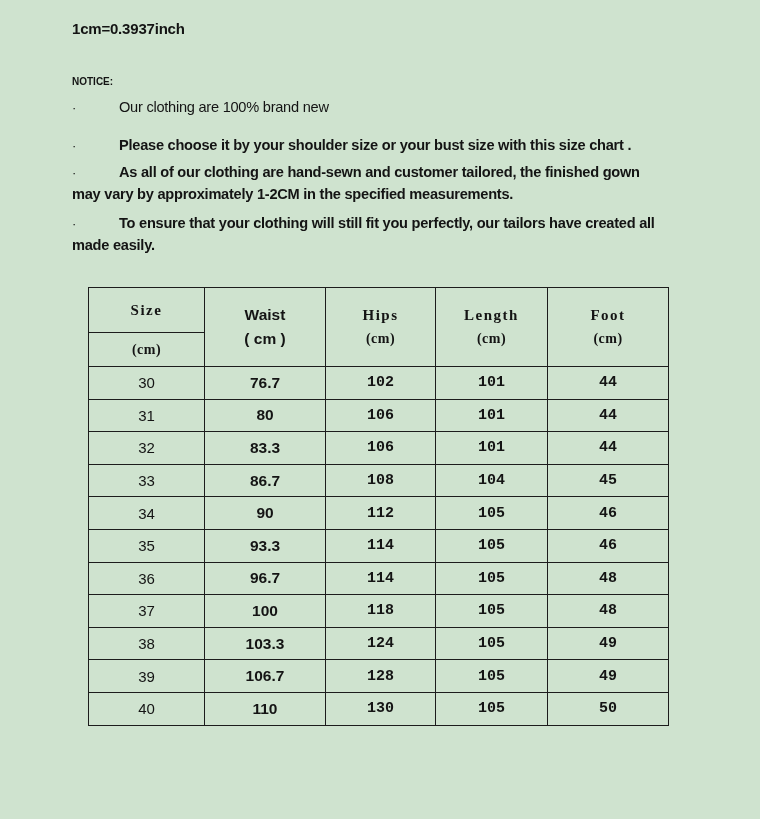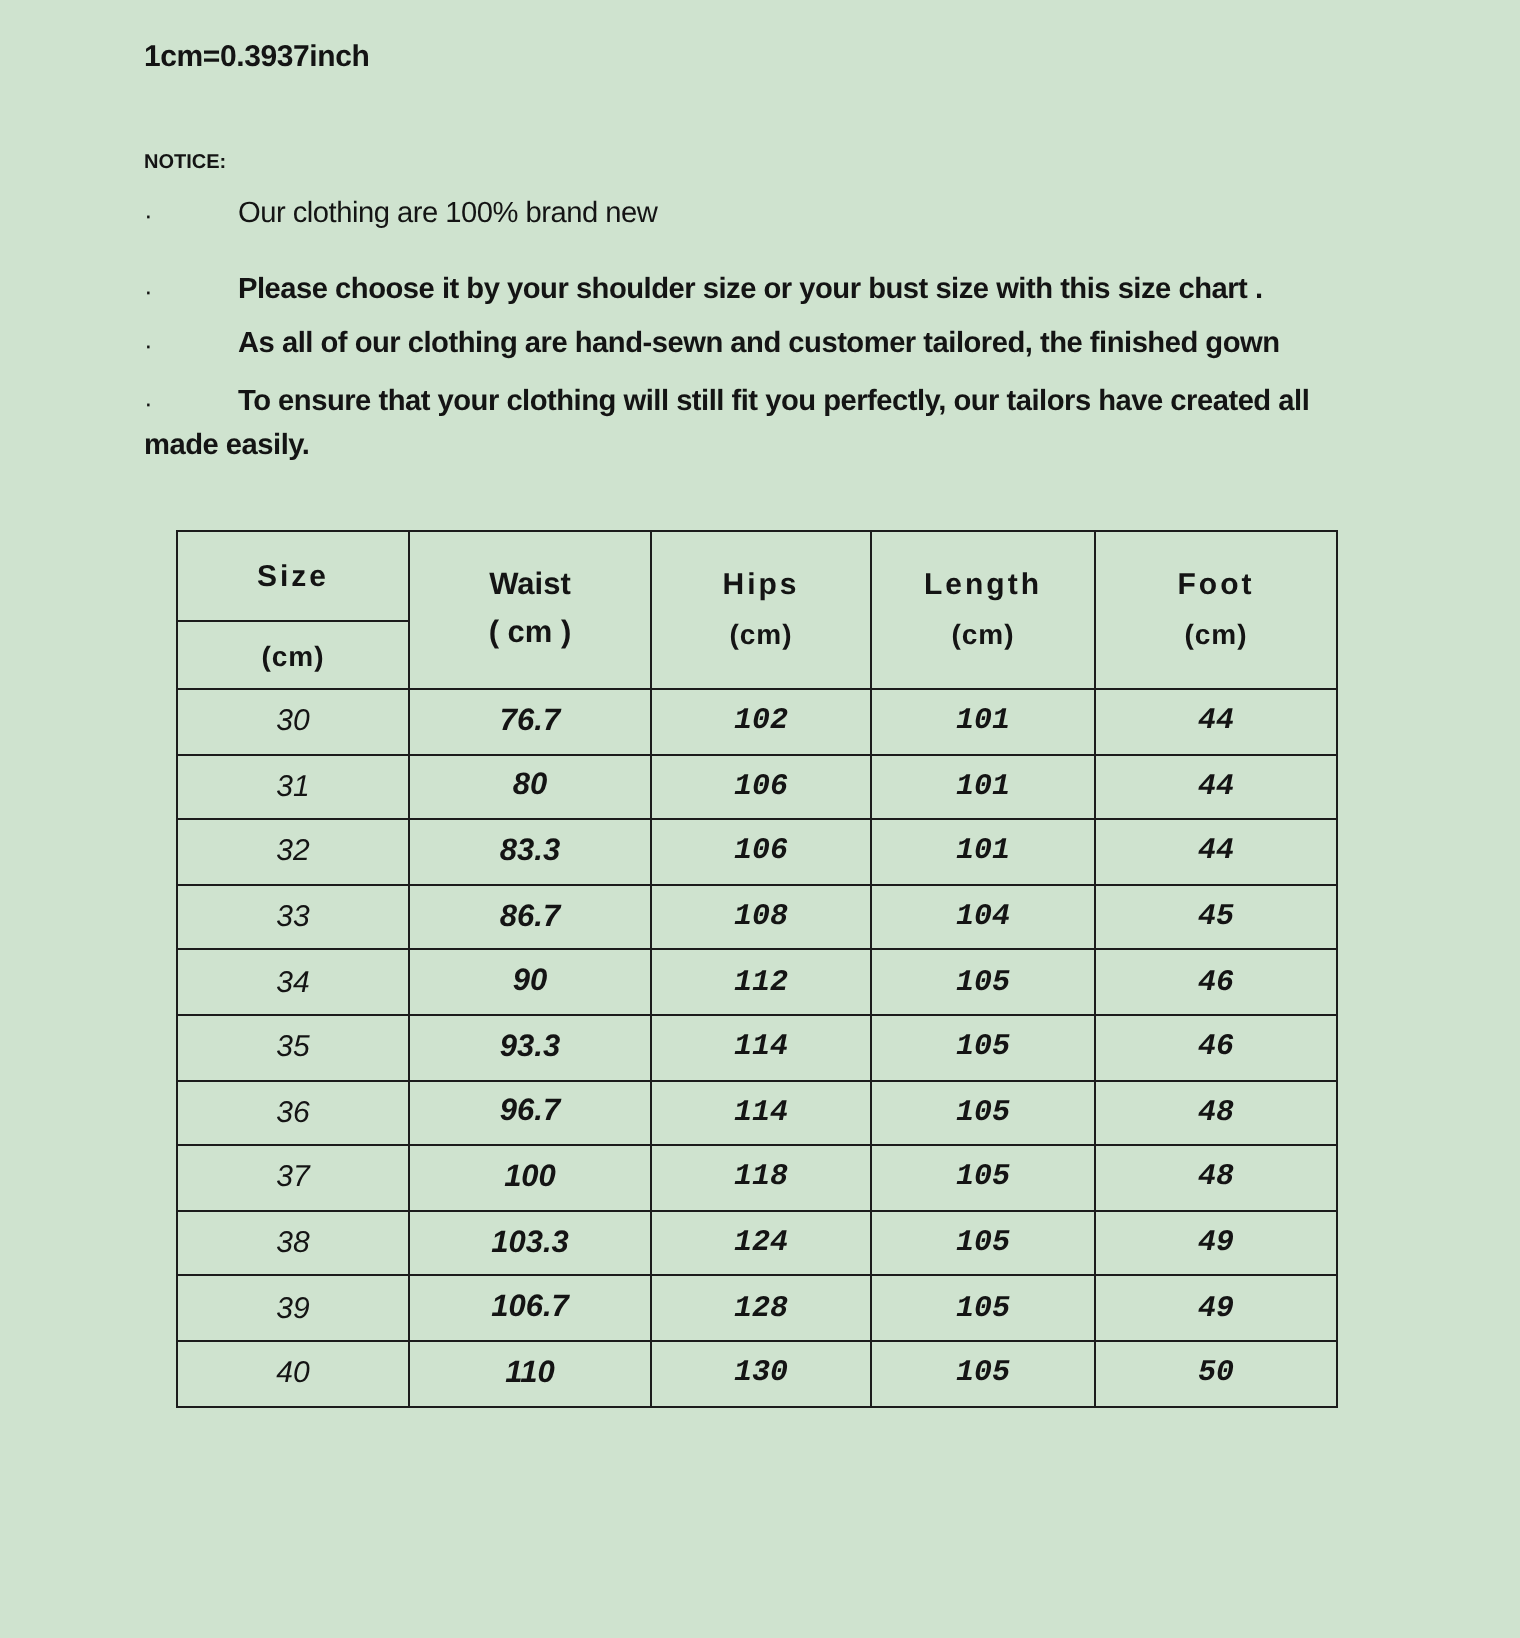--- a/index.html
+++ b/index.html
@@ -64,21 +64,21 @@
     padding: 0;
   }
   .size-table col.c0 { width: 116px; }
   .size-table col.c1 { width: 121px; }
   .size-table col.c2 { width: 110px; }
   .size-table col.c3 { width: 112px; }
   .size-table col.c4 { width: 121px; }
 
   .size-table thead th { height: 78px; font-weight: normal; }
   .hdr-mono {
-    font-family: Liberation Sans, sans-serif;
+    font-family: Liberation Serif, serif;
     font-weight: 700;
     font-size: 15px;
     letter-spacing: 1.5px;
   }
   .hdr-mono .unit { font-size: 14px; letter-spacing: 0.5px; }
   .hdr-stack div { line-height: 24px; }
   .hdr-waist {
     font-family: "Liberation Sans", sans-serif;
     font-weight: bold;
     font-size: 15.5px;
@@ -89,21 +89,21 @@
   .size-split .size-top {
     height: 44px;
     border-bottom: 1px solid #1c1c1c;
     display: flex; align-items: center; justify-content: center;
   }
   .size-split .size-bottom {
     flex: 1;
     display: flex; align-items: center; justify-content: center;
   }
 
-  .size-table tbody td { height: 31.6px; font-style: italic; }
+  .size-table tbody td { height: 31.6px; }
   td.col-size {
     font-family: "Liberation Sans", sans-serif;
     font-size: 15px;
   }
   td.col-waist {
     font-family: "Liberation Sans", sans-serif;
     font-weight: bold;
     font-size: 15.5px;
   }
   td.col-hips, td.col-length, td.col-foot {
@@ -131,20 +131,21 @@
       <div class="bullet-row b-gap-2 bold">
         <span class="bullet-marker">·</span>
         <div class="bullet-lines">
           <div class="bline first">Please choose it by your shoulder size or your bust size with this size chart .</div>
         </div>
       </div>
       <div class="bullet-row b-gap-3 bold">
         <span class="bullet-marker">·</span>
         <div class="bullet-lines">
           <div class="bline first">As all of our clothing are hand-sewn and customer tailored, the finished gown</div>
+          <div class="bline">may vary by approximately 1-2CM in the specified measurements.</div>
         </div>
       </div>
       <div class="bullet-row b-gap-4 bold">
         <span class="bullet-marker">·</span>
         <div class="bullet-lines">
           <div class="bline first">To ensure that your clothing will still fit you perfectly, our tailors have created all</div>
           <div class="bline">made easily.</div>
         </div>
       </div>
     </div>

